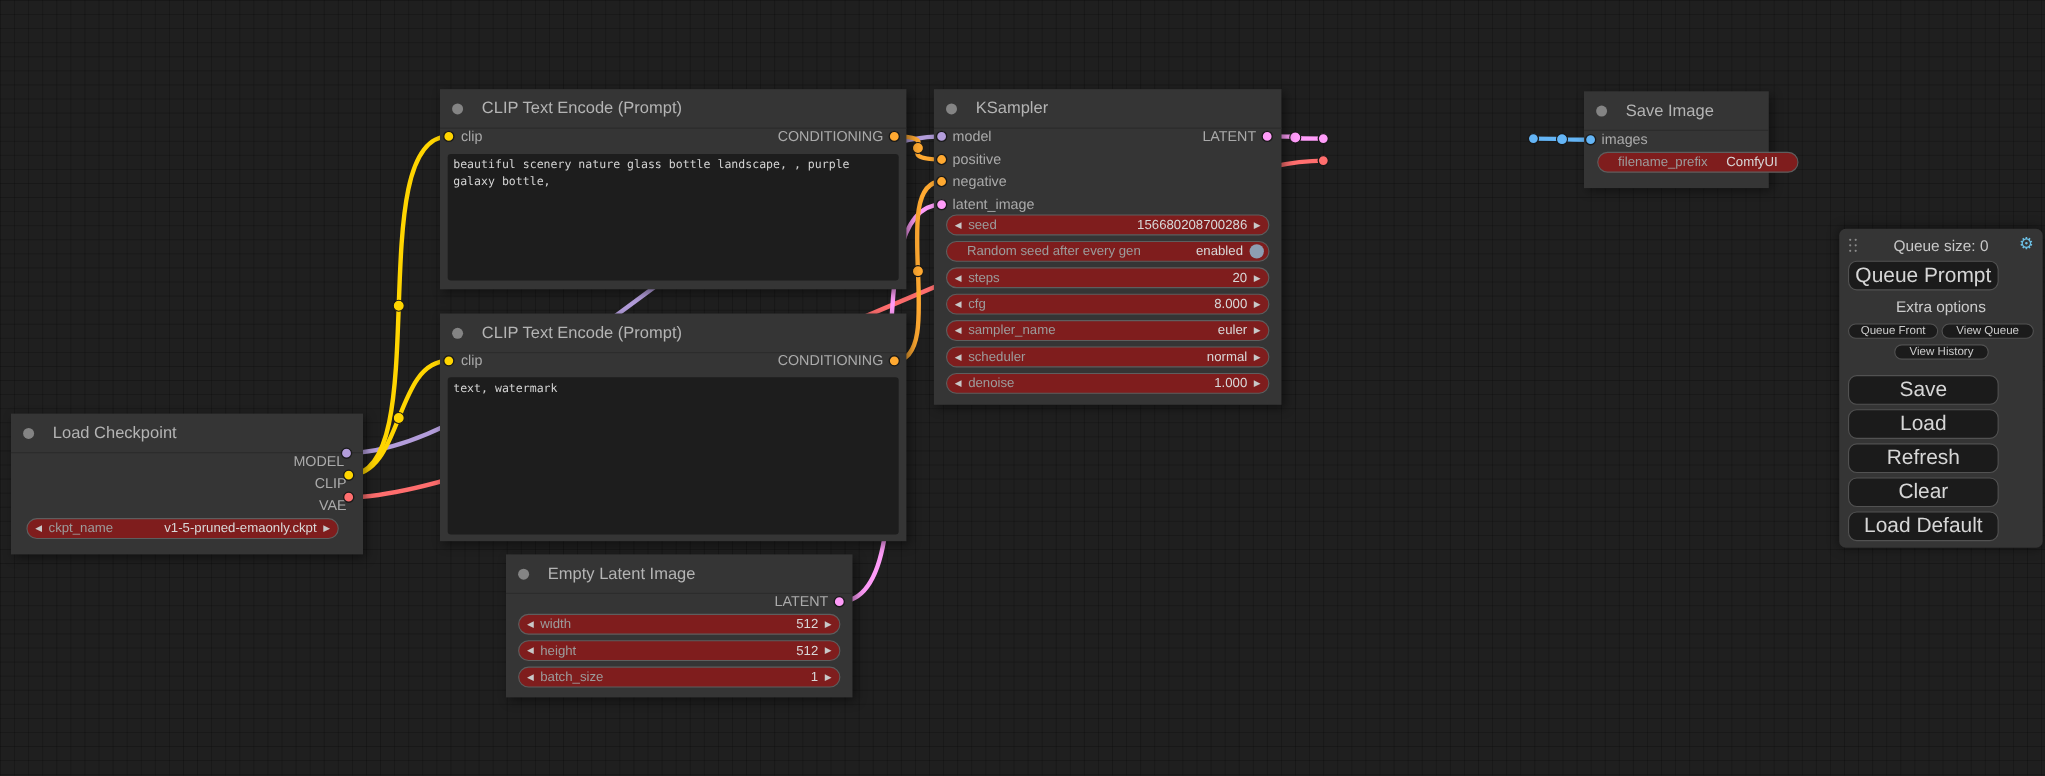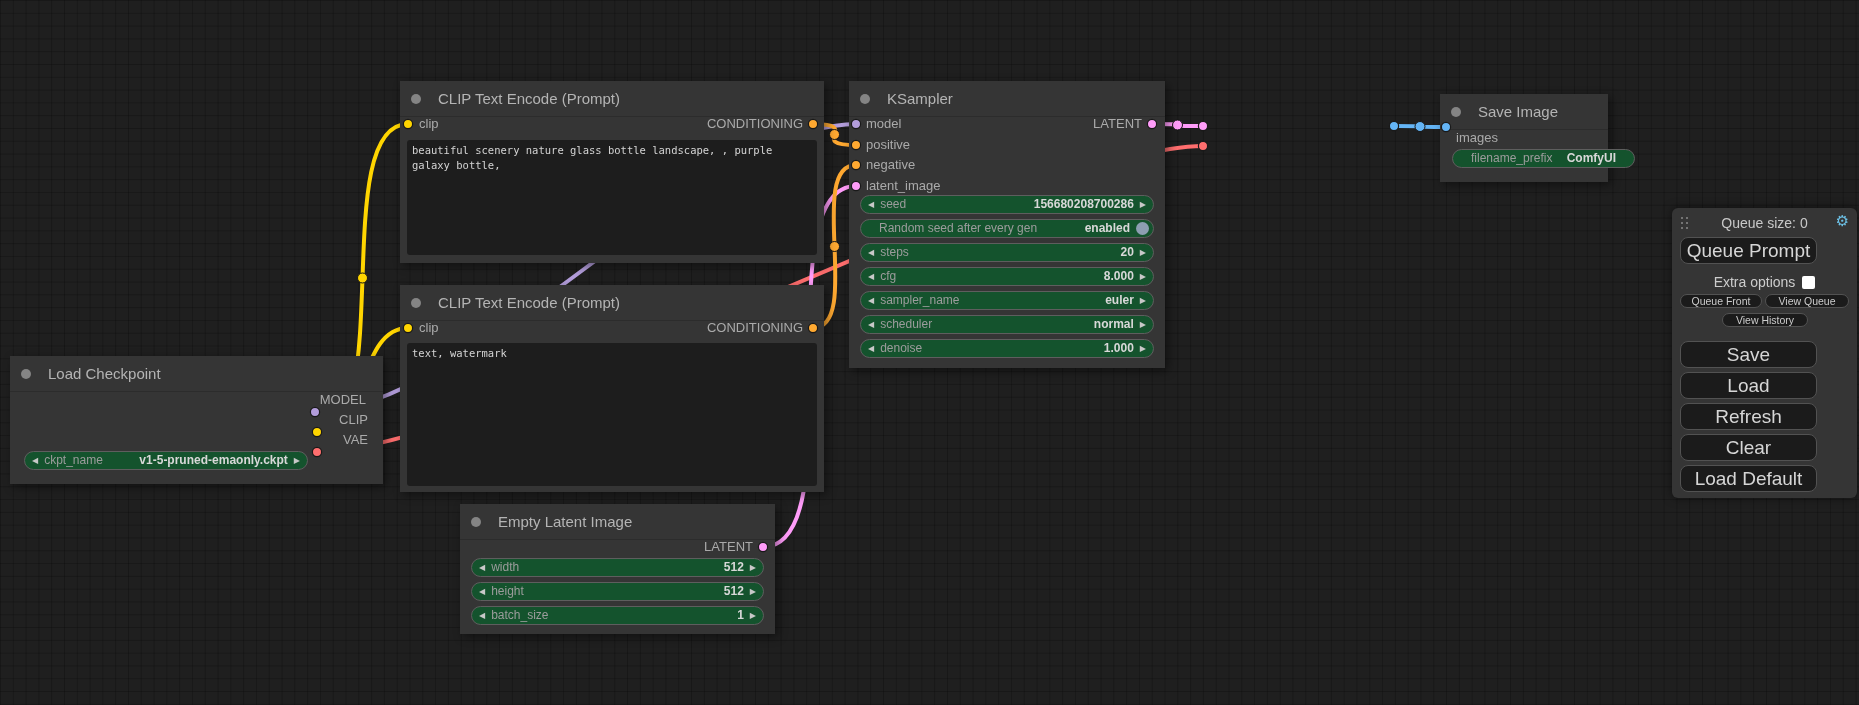--- a/index.html
+++ b/index.html
@@ -31,27 +31,27 @@
   }
   .tdot {
     position:absolute; left:11px; top:13px; width:10px; height:10px;
     border-radius:50%; background:#848484;
   }
   .plabel { position:absolute; font-size:13px; color:#aaaaaa; line-height:16px; white-space:nowrap; }
   .plabel.out { text-align:right; }
 
   .widget {
     position:absolute; height:19px;
-    background:#14532d; border:1px solid #5e5e5e; border-radius:10px;
+    background:#7f1d1d; border:1px solid #5e5e5e; border-radius:10px;
     display:flex; align-items:center; gap:6px;
     font-size:12px; line-height:17px; padding:0 7px;text-align:right;
   }
   .widget .arr { font-size:8px; color:#c8c8c8; flex:0 0 auto; }
   .widget .wname { color:#9c9c9c; white-space:nowrap; }
-  .widget .wval { margin-left:auto; color:#d8d8d8; white-space:nowrap;font-weight:bold; }
+  .widget .wval { margin-left:auto; color:#d8d8d8; white-space:nowrap; }
   .widget.noarrows { padding:0 18px; }
   .toggle-circle {
     width:13px; height:13px; border-radius:50%; background:#8d9eb2; flex:0 0 auto;
   }
 
   .prompt-box {
     position:absolute; background:#1d1d1d; border-radius:3px;
     color:#d4d4d4; font-family:"DejaVu Sans Mono", monospace;
     font-size:10.5px; line-height:15px; padding:3px 5px;
     white-space:pre-wrap; word-break:break-word; overflow:hidden;
@@ -78,21 +78,21 @@
     background:#1b1b1b; border:1px solid #525252; border-radius:8px;
     color:#d6d6d6; font-size:19px; display:flex; align-items:center; justify-content:center;
     white-space:nowrap;
   }
   .qbtn.small {
     height:14px; border-radius:8px; font-size:10.5px; color:#cccccc;
   }
   .extra-row {
     position:absolute; left:0; top:66px; width:100%; height:16px;
     display:flex; align-items:center; justify-content:center; gap:7px;
-    font-size:14px; color:#cccccc;
+    font-size:14px; color:#cccccc;flex-direction:column;
   }
   .checkbox { width:13px; height:13px; background:#ffffff; border-radius:2px; }
 </style>
 </head>
 <body>
 
 <div id="canvas">
 
   <svg id="wire-svg" class="layer">
       <g id="wire-layer">
@@ -108,21 +108,21 @@
         <circle cx="834.5" cy="134.5" r="5" fill="#FFA931" stroke="#161616" stroke-width="1"></circle>
         <path d="M 813 328 C 863 328, 806 165, 856 165" stroke="#FFA931" stroke-width="4" fill="none" stroke-linecap="round"></path>
         <circle cx="834.5" cy="246.5" r="5" fill="#FFA931" stroke="#161616" stroke-width="1"></circle>
         <path d="M 1152 124 C 1202 124, 1153 126, 1203 126" stroke="#FF9CF9" stroke-width="4" fill="none" stroke-linecap="round"></path>
         <circle cx="1177.5" cy="125" r="5" fill="#FF9CF9" stroke="#161616" stroke-width="1"></circle>
         <path d="M 1394 126 C 1444 126, 1396 127, 1446 127" stroke="#64B5F6" stroke-width="4" fill="none" stroke-linecap="round"></path>
         <circle cx="1420" cy="126.5" r="5" fill="#64B5F6" stroke="#161616" stroke-width="1"></circle>
       </g>
     </svg>
 
-  <div class="node" style="left:10px;top:356px;width:373px;height:128px">
+  <div class="node" style="left:10px;top:376px;width:320px;height:128px">
     <div class="ntitle">
       <span class="tdot"></span>
       <span>Load Checkpoint</span>
     </div>
     <span class="plabel out" style="right:17px;top:36px">MODEL</span>
     <span class="plabel out" style="right:15px;top:56px">CLIP</span>
     <span class="plabel out" style="right:15px;top:76px">VAE</span>
     <div class="widget" style="left:14px;top:95px;width:284px">
       <span class="arr">◀</span>
       <span class="wname">ckpt_name</span>
@@ -199,21 +199,21 @@
     </div>
     <div class="widget" style="left:11px;top:258px;width:294px">
       <span class="arr">◀</span>
       <span class="wname">denoise</span>
       <span class="wval">1.000</span>
       <span class="arr">▶</span>
     </div>
   </div>
 
 
-  <div class="node" style="left:1440px;top:94px;width:168px;height:88px">
+  <div class="node" style="left:1440px;top:83px;width:168px;height:88px">
     <div class="ntitle">
       <span class="tdot"></span>
       <span>Save Image</span>
     </div>
     <span class="plabel" style="left:16px;top:36px">images</span>
     <div class="widget noarrows" style="left:12px;top:55px;width:183px">
       <span class="wname">filename_prefix</span>
       <span class="wval">ComfyUI</span>
     </div>
   </div>

